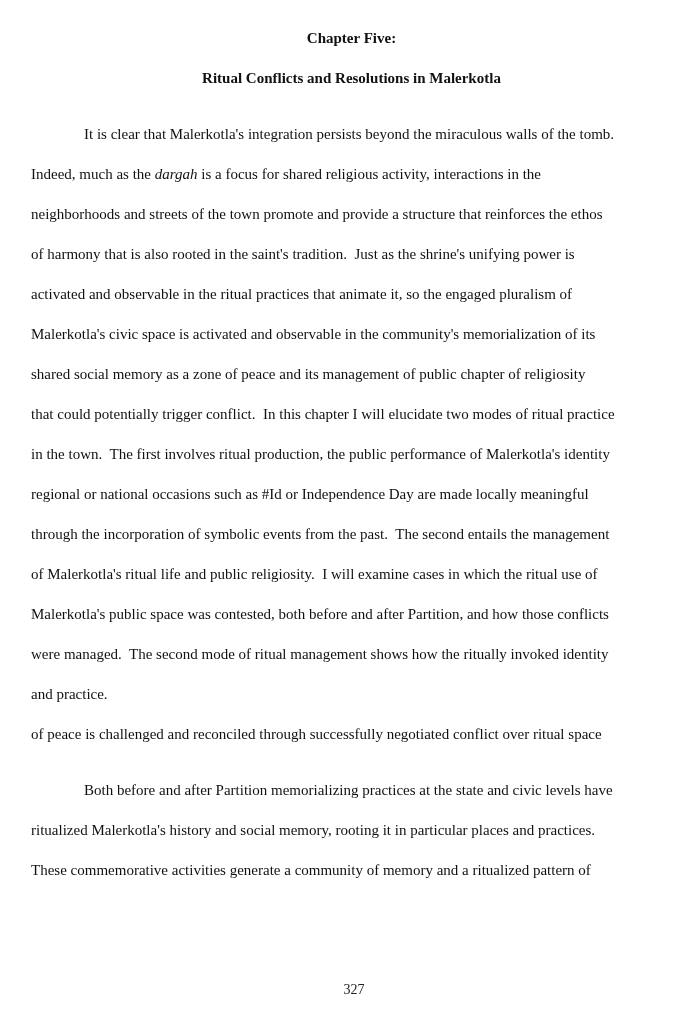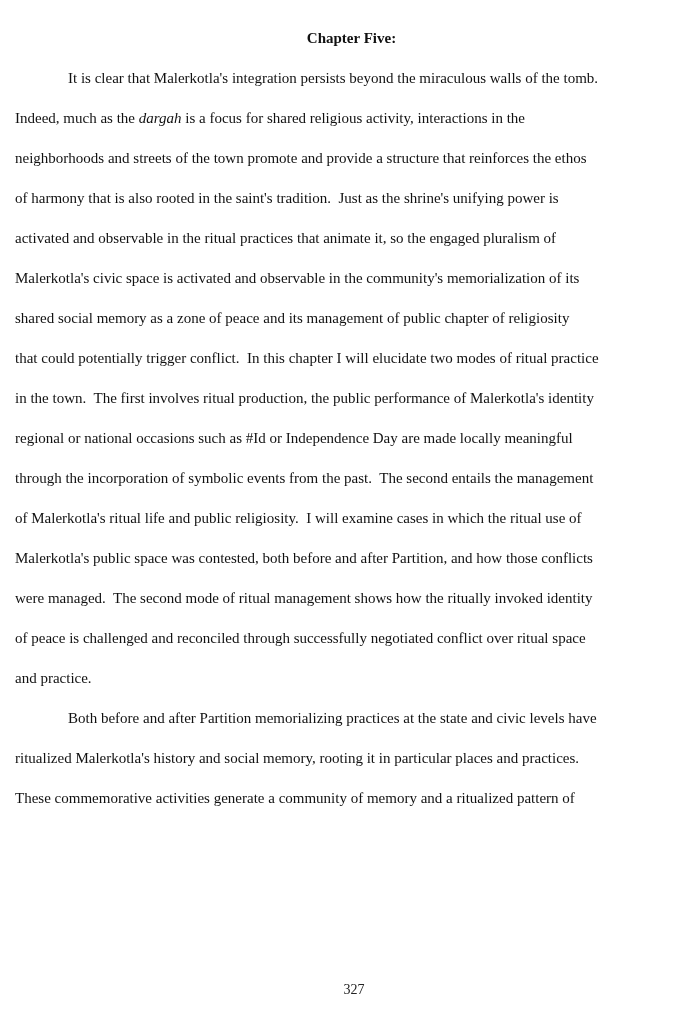--- a/index.html
+++ b/index.html
@@ -31,21 +31,21 @@
     text-align: center;
   }
   .section-heading {
     font-weight: bold;
     font-size: 15.4px;
   }
   .indent {
     padding-left: 53px;
   }
   .para {
-    margin: 0;
+    margin: 16px;
   }
   em.term {
     font-style: italic;
   }
   .page-number {
     position: absolute;
     top: 970px;
     left: 4px;
     width: 100%;
     height: 40px;
@@ -55,38 +55,39 @@
     color: #222222;
   }
 </style>
 </head>
 <body>
 
 <div class="page">
   <div class="content">
 
     <div class="line title-line">Chapter Five:</div>
+    <div class="line title-line">Ritual Conflicts and Resolutions in Malerkotla</div>
 
     <div class="para">
       <div class="line indent">It is clear that Malerkotla's integration persists beyond the miraculous walls of the tomb.</div>
       <div class="line"><span>Indeed, much as the </span><em class="term">dargah</em><span> is a focus for shared religious activity, interactions in the</span></div>
       <div class="line">neighborhoods and streets of the town promote and provide a structure that reinforces the ethos</div>
       <div class="line">of harmony that is also rooted in the saint's tradition.  Just as the shrine's unifying power is</div>
       <div class="line">activated and observable in the ritual practices that animate it, so the engaged pluralism of</div>
       <div class="line">Malerkotla's civic space is activated and observable in the community's memorialization of its</div>
       <div class="line">shared social memory as a zone of peace and its management of public chapter of religiosity</div>
       <div class="line">that could potentially trigger conflict.  In this chapter I will elucidate two modes of ritual practice</div>
       <div class="line">in the town.  The first involves ritual production, the public performance of Malerkotla's identity</div>
       <div class="line">regional or national occasions such as #Id or Independence Day are made locally meaningful</div>
       <div class="line">through the incorporation of symbolic events from the past.  The second entails the management</div>
       <div class="line">of Malerkotla's ritual life and public religiosity.  I will examine cases in which the ritual use of</div>
       <div class="line">Malerkotla's public space was contested, both before and after Partition, and how those conflicts</div>
       <div class="line">were managed.  The second mode of ritual management shows how the ritually invoked identity</div>
+      <div class="line">and practice.</div>
       <div class="line">of peace is challenged and reconciled through successfully negotiated conflict over ritual space</div>
-      <div class="line">and practice.</div>
     </div>
 
 
     <div class="para">
       <div class="line indent">Both before and after Partition memorializing practices at the state and civic levels have</div>
       <div class="line">ritualized Malerkotla's history and social memory, rooting it in particular places and practices.</div>
       <div class="line">These commemorative activities generate a community of memory and a ritualized pattern of</div>
     </div>
 
   </div>

